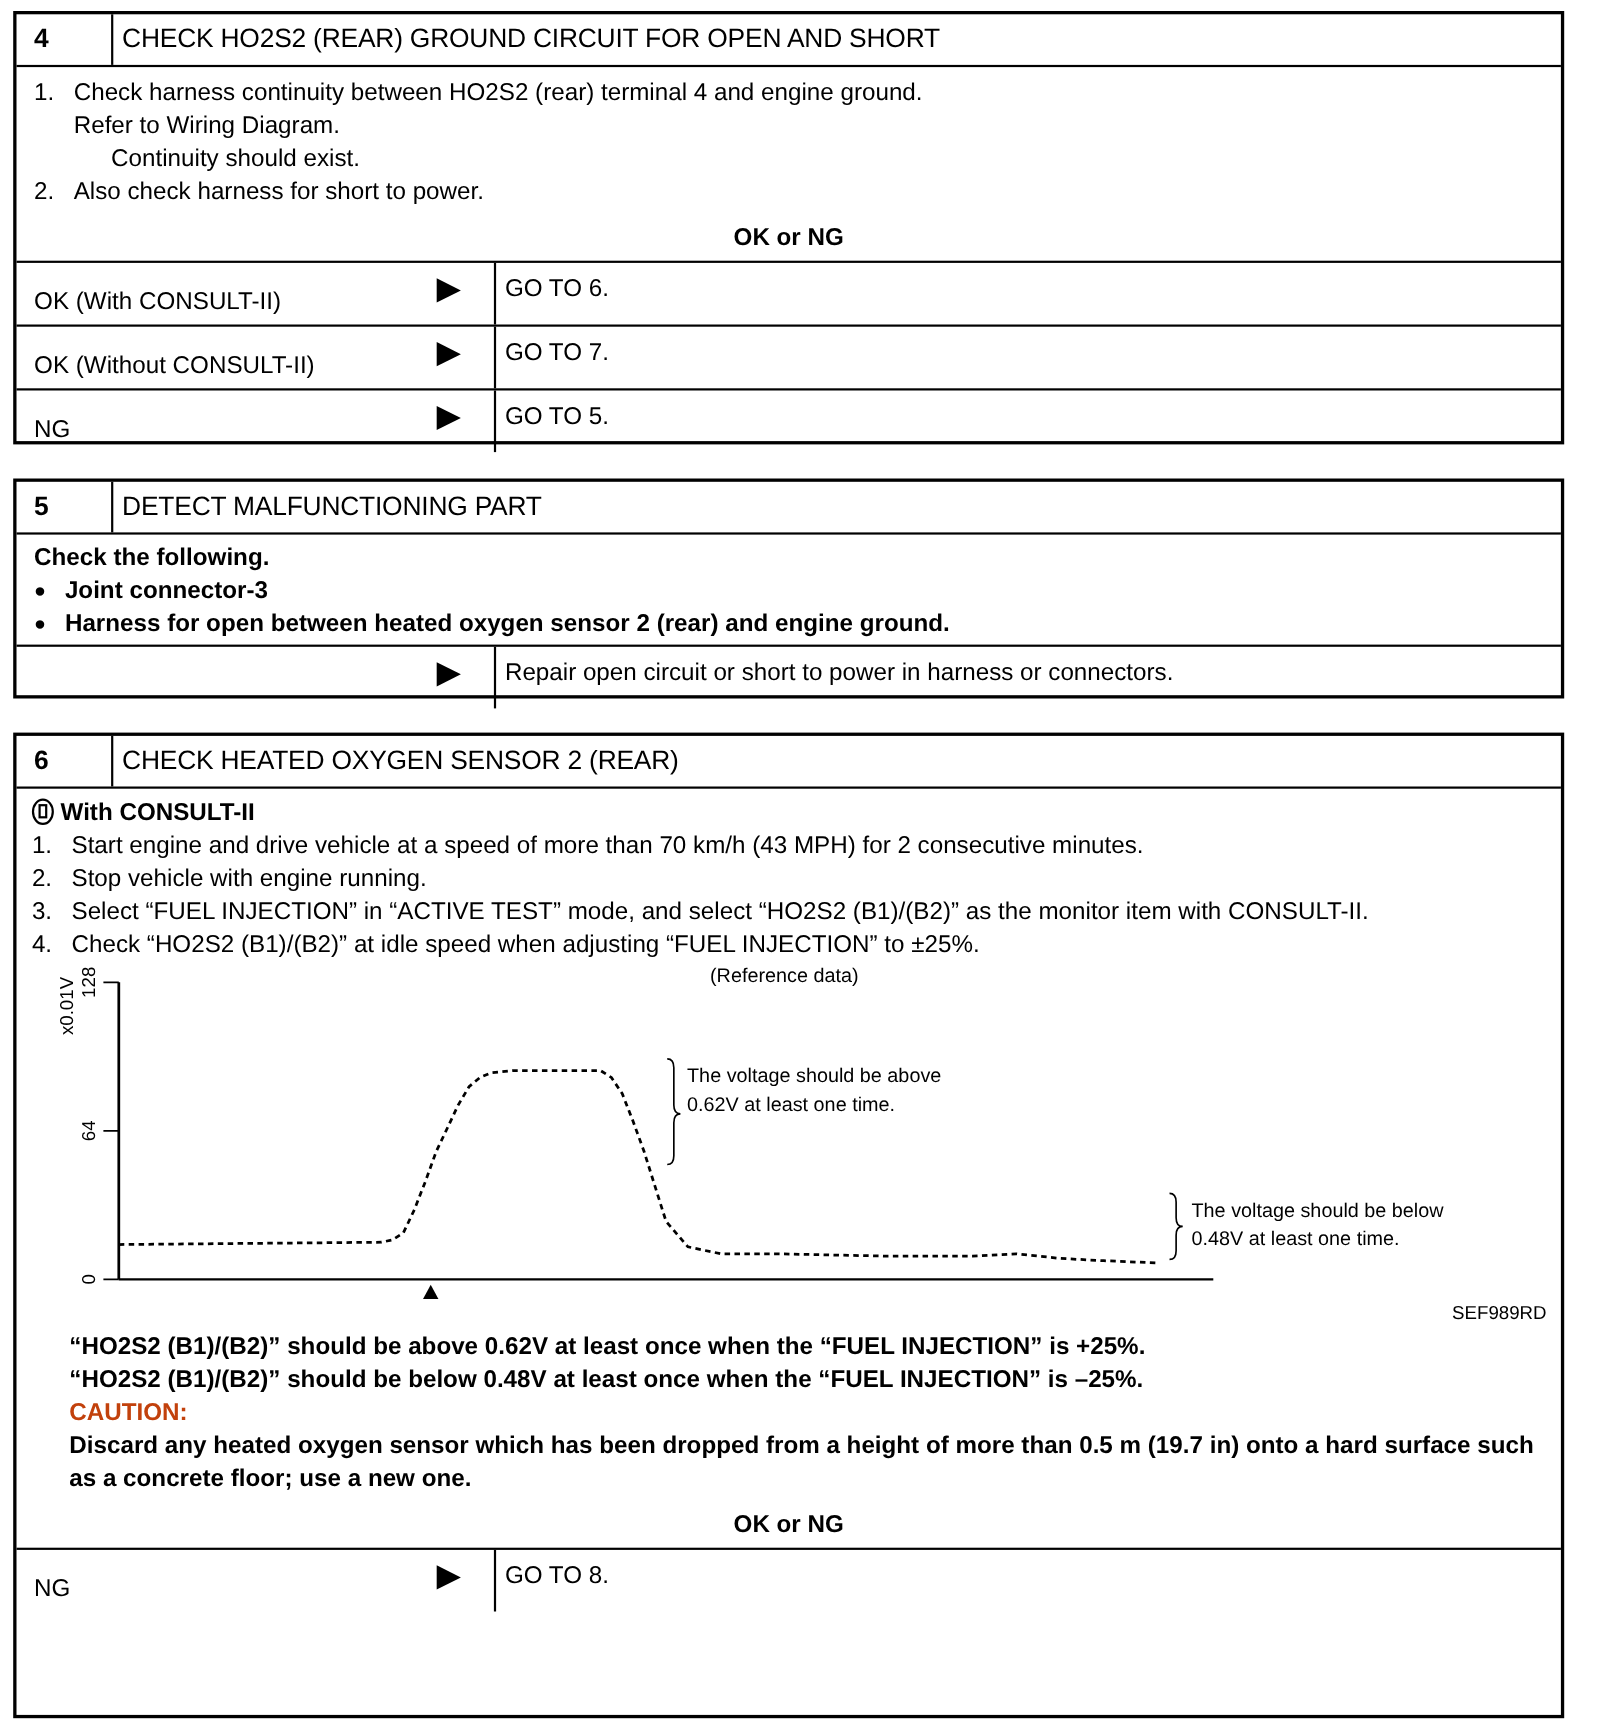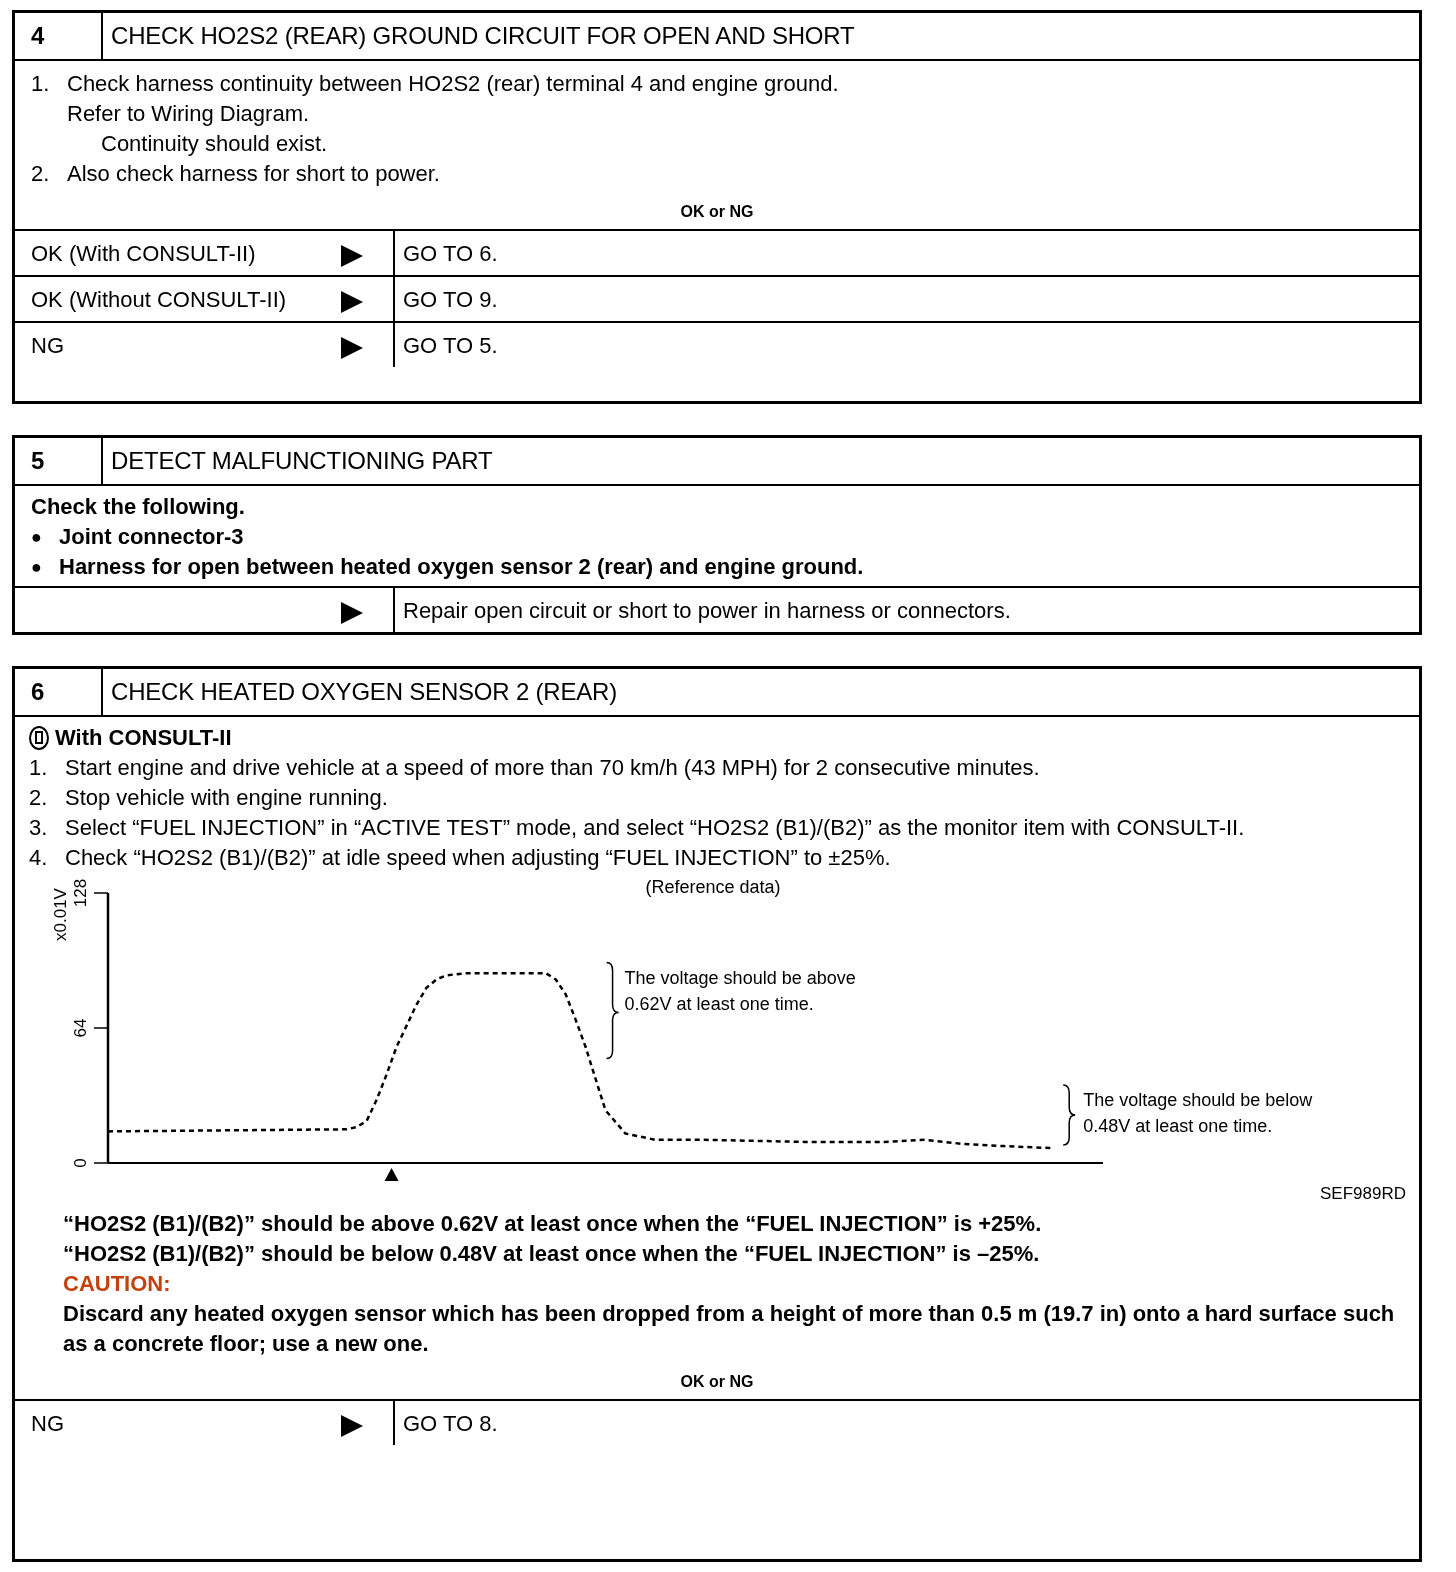--- a/index.html
+++ b/index.html
@@ -8,23 +8,23 @@
   .hdr { display: flex; border-bottom: 2px solid #000; height: 46px; align-items: center; }
   .hdr .num { width: 88px; padding-left: 16px; font-weight: bold; font-size: 24px; box-sizing: border-box; height: 100%; display: flex; align-items: center; border-right: 2px solid #000; }
   .hdr .title { padding-left: 8px; font-weight: normal; font-size: 24px; letter-spacing: -0.2px; }
   .body { padding: 8px 14px 4px 16px; font-size: 22px; line-height: 30px; }
   .indent { padding-left: 36px; }
   .indent2 { padding-left: 70px; font-weight: normal; }
   .item { display: flex; }
   .item .n { width: 36px; flex: none; }
   .bullet { display: flex; }
   .bullet .dot { width: 28px; flex: none; font-size: 18px; }
-  .okng { text-align: center; font-weight: bold; font-size: 16px; padding: 10px 16px 8px; }
+  .okng { text-align: center; font-weight: bold; font-size: 22px; padding: 10px 16px 8px; }
   .row { display: flex; border-top: 2px solid #000; font-size: 22px; }
-  .row .cond { width: 380px; box-sizing: border-box; padding: 8px 0 6px 16px; border-right: 2px solid #000; position: relative; line-height: 30px; }
+  .row .cond { width: 436px; box-sizing: border-box; padding: 20px 0 6px 16px; border-right: 2px solid #000; position: relative; line-height: 30px; }
   .row .cond .arrow { position: absolute; right: 30px; top: 14px; width: 0; height: 0; border-top: 11px solid transparent; border-bottom: 11px solid transparent; border-left: 22px solid #000; }
   .row .act { padding: 8px 0 6px 8px; line-height: 30px; }
   .bold { font-weight: bold; }
   .caution { color: #c2410c; font-weight: bold; }
   .consult-icon { display: inline-block; width: 20px; height: 24px; border: 2px solid #000; border-radius: 50%; vertical-align: -5px; margin-right: 6px; position: relative; box-sizing: border-box; }
   .consult-icon::after { content: ""; position: absolute; left: 4px; top: 3px; width: 8px; height: 13px; border: 2px solid #000; box-sizing: border-box; }
   .chart-wrap { position: relative; height: 340px; margin-left: -16px; }
   .chart-wrap svg { position: absolute; left: 0; top: 0; }
 </style>
 </head>
@@ -47,21 +47,21 @@
         <span>Also check harness for short to power.</span>
       </div>
   </div>
   <div class="okng" style="padding-top:10px;">OK or NG</div>
   <div class="row">
     <div class="cond"><span>OK (With CONSULT-II)</span><span class="arrow"></span></div>
     <div class="act">GO TO 6.</div>
   </div>
   <div class="row">
     <div class="cond" style="padding-right:80px;"><span>OK (Without CONSULT-II)</span><span class="arrow"></span></div>
-    <div class="act">GO TO 9.</div>
+    <div class="act">GO TO 7.</div>
   </div>
   <div class="row">
     <div class="cond"><span>NG</span><span class="arrow"></span></div>
     <div class="act">GO TO 5.</div>
   </div>
 </div>
 
 <div class="box" style="top:435px; height:200px;">
   <div class="hdr">
     <div class="num">5</div>

